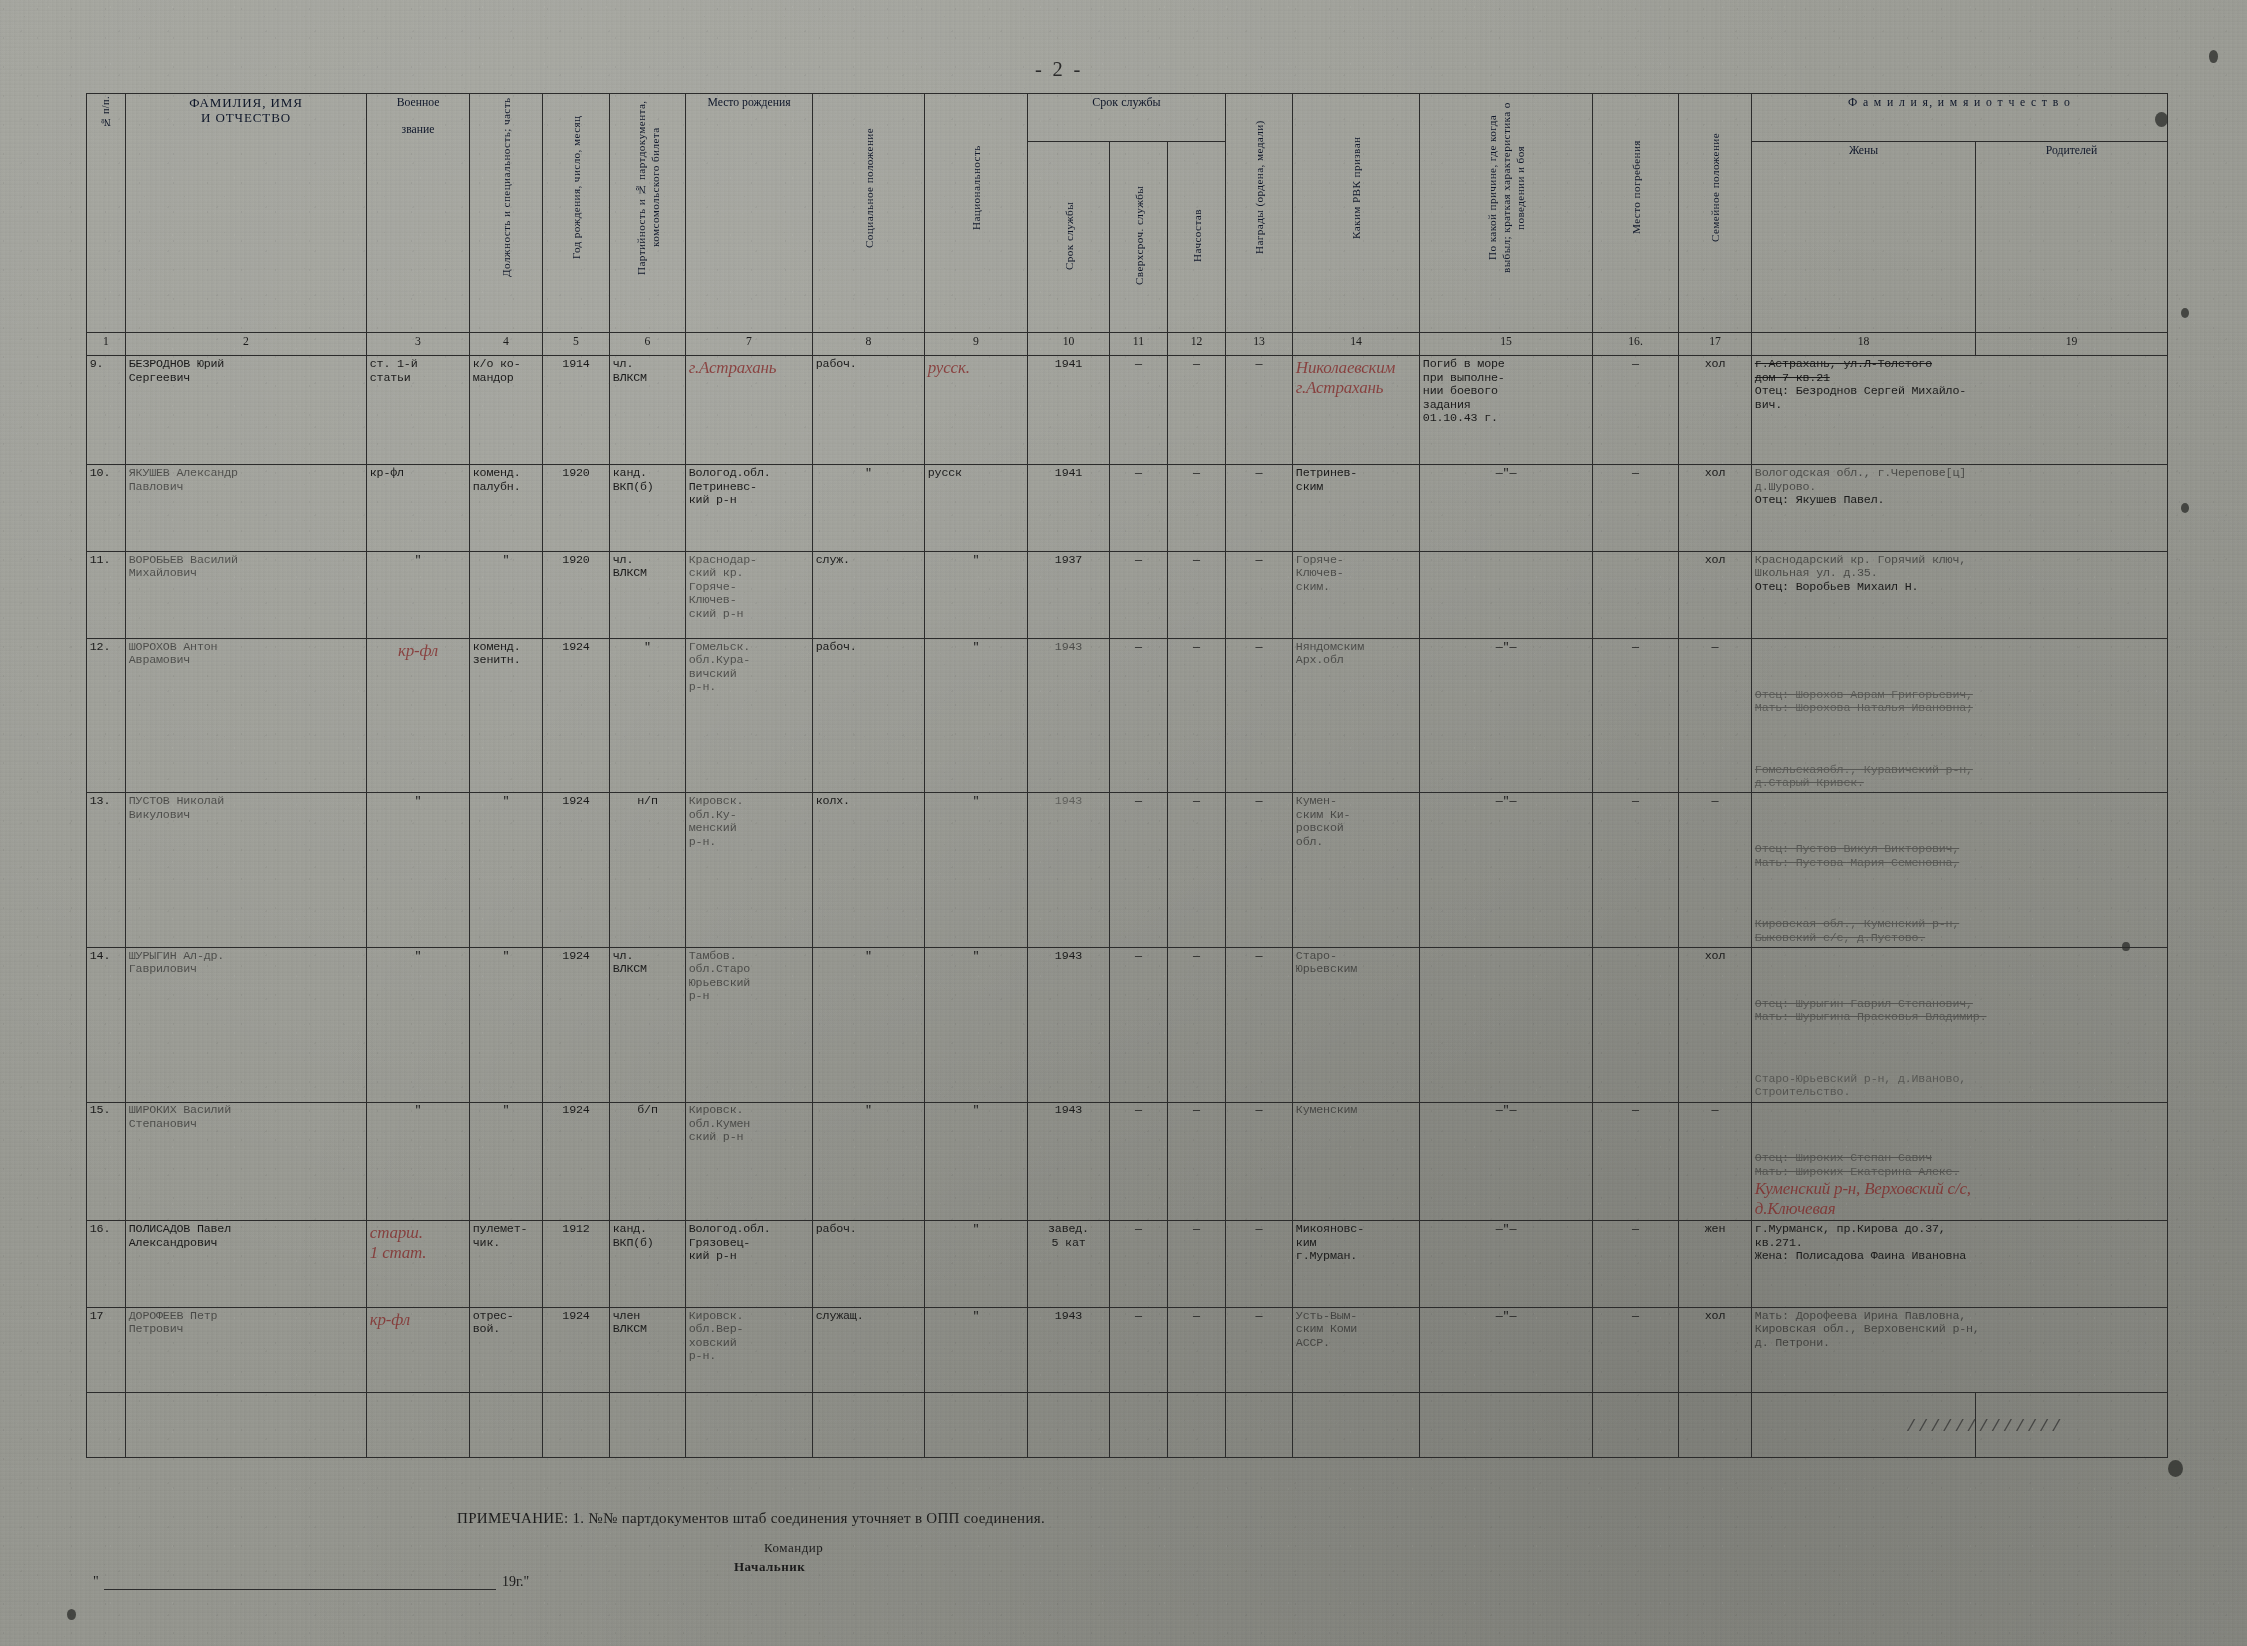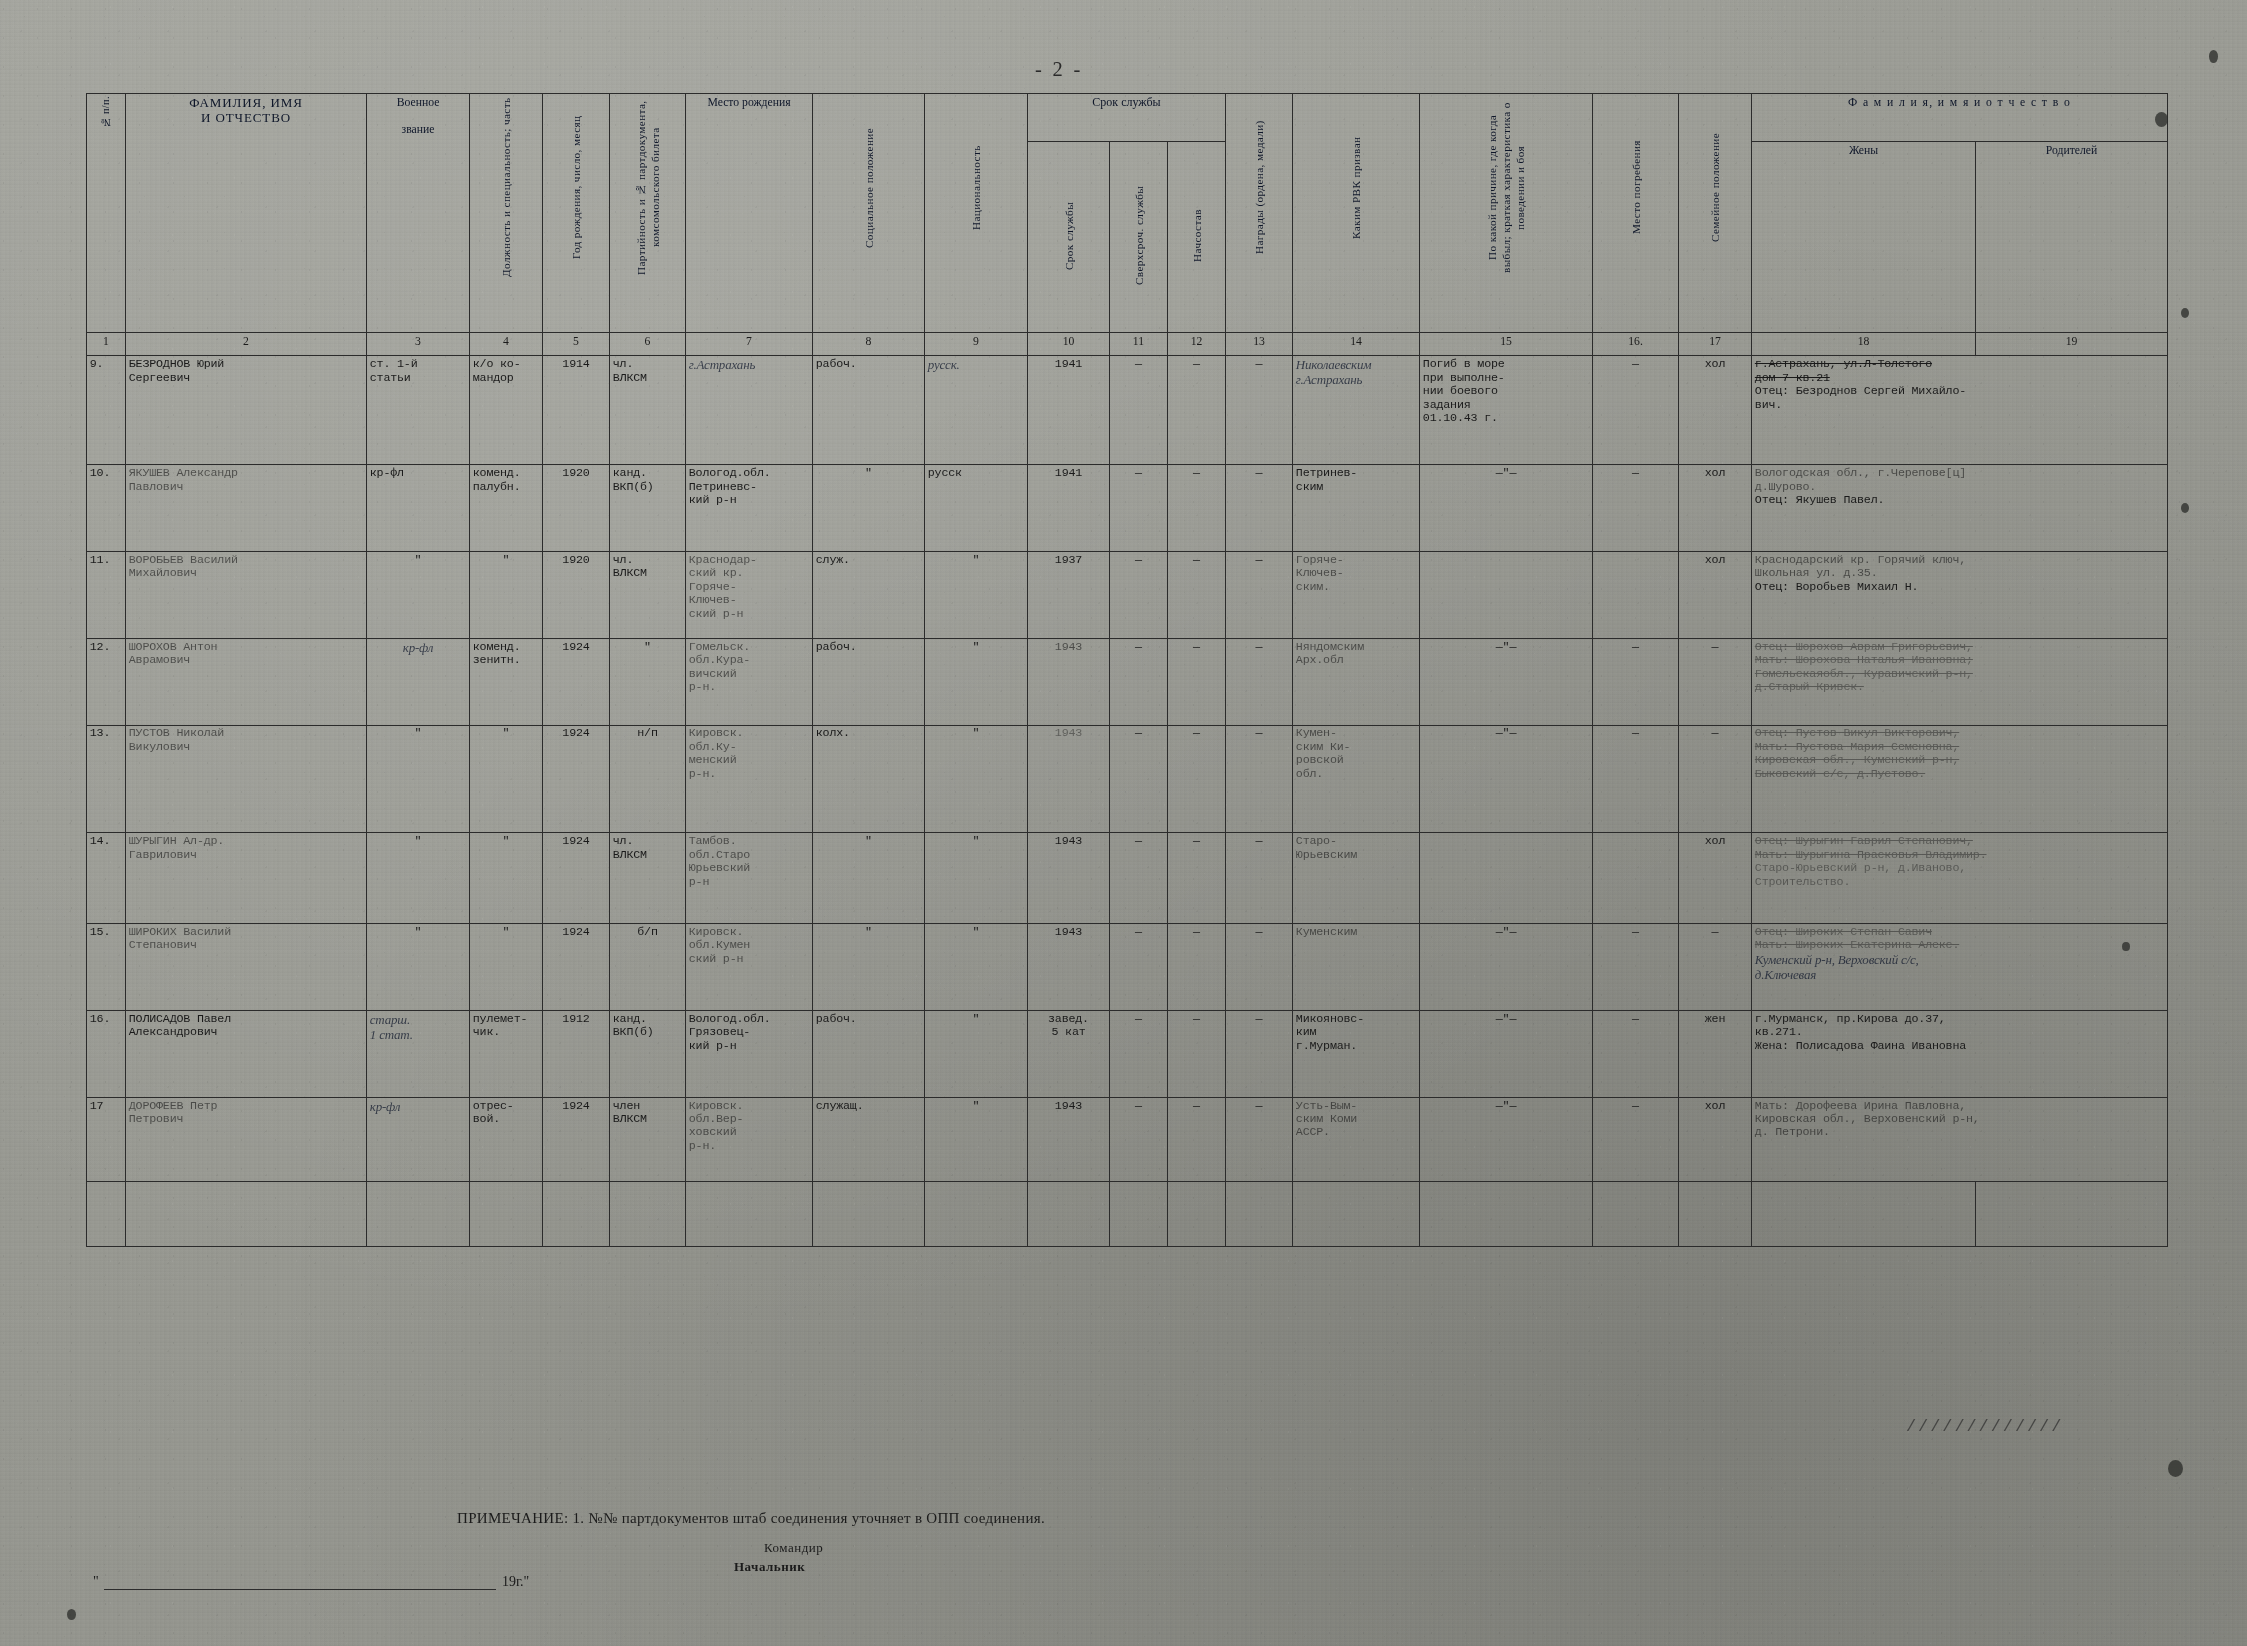--- a/index.html
+++ b/index.html
@@ -108,28 +108,28 @@
   }
   tbody tr.datarow td{height:82px;}
   tbody tr.r9 td{height:104px;}
   tbody tr.r13 td{height:103px;}
   tbody tr.r14 td{height:86px;}
   tbody tr.last td{height:80px;}
   tbody tr.tailrow td{height:60px;}
   td.c{text-align:center;}
   td.num{text-align:left;padding-left:5.6px;}
   .fadeline{opacity:.62;}
-  .fade2{opacity:.45;}
+  .fade2{opacity:.45;margin-top:48px;}
   .strike{text-decoration:line-through;}
   .ink{
     font-family:"Liberation Serif", serif;
     font-style:italic;
-    color:#0f172a;
+    color:#7f1d1d;
     opacity:.72;
-    font-size:13px;
+    font-size:17px;
   }
   .cellwrap{display:block;}
 
   
   .note{
     position:absolute;left:457px;top:1510px;font-size:15px;letter-spacing:0.3px;
   }
   .sign1{
     position:absolute;left:764px;top:1540px;font-size:13px;letter-spacing:0.5px;
   }

